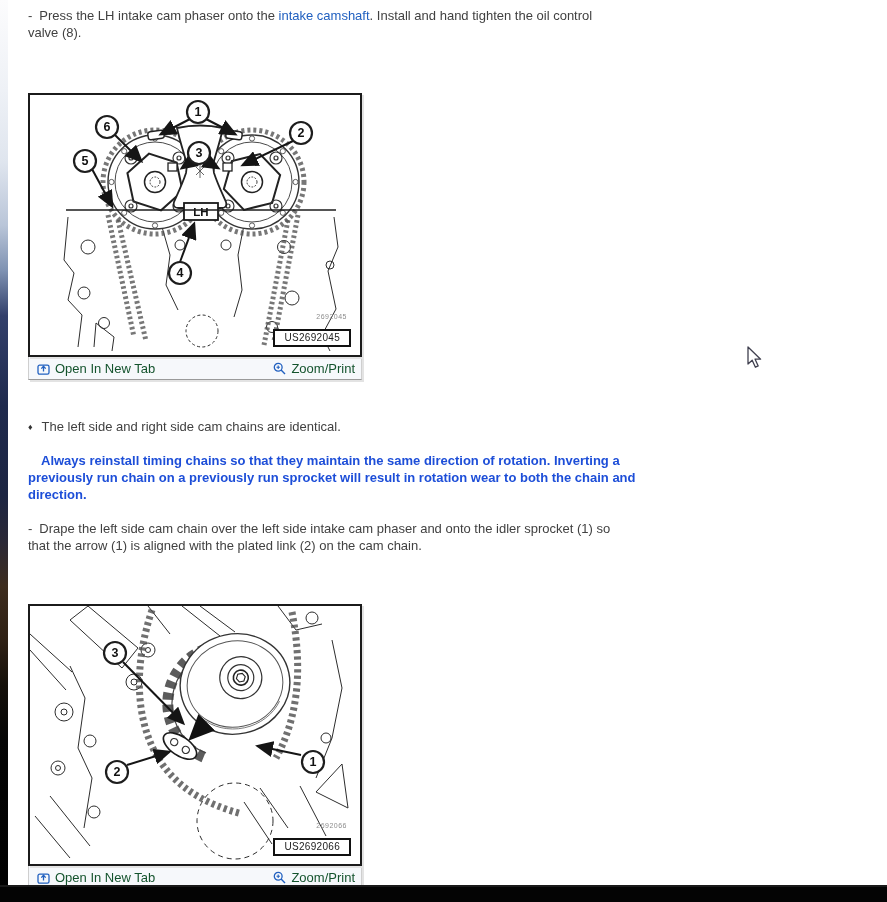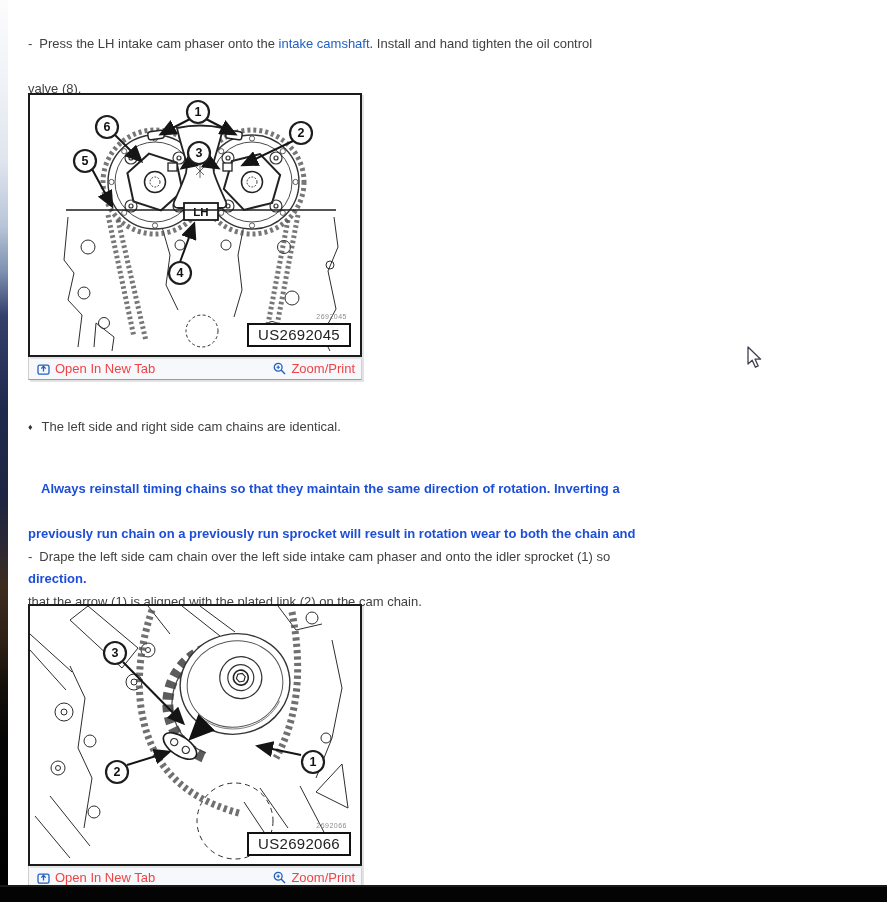--- a/index.html
+++ b/index.html
@@ -12,57 +12,57 @@
     color: #414141;
   }
   .left-strip {
     position:absolute; left:0; top:0; width:8px; height:902px;
     background: linear-gradient(180deg,
       #fcfcfd 0%, #eef1f6 10%, #dfe5ee 18%, #b9c5d8 25%, #7f92b2 30%,
       #33406b 35%, #1f2a4d 45%, #1d2542 55%, #2a2836 60%, #3d2c1e 65%,
       #2f2115 71%, #15100a 76%, #060606 82%, #000 100%);
   }
   .para { position:absolute; left:28px; font-size:13px; line-height:17px; color:#414141; }
-  .tline { white-space:nowrap;margin-top:28px; }
+  .tline { white-space:nowrap; }
   .dash { margin-right:7px; }
   .inline-link { color:#2160c0; text-decoration:none; cursor:pointer; }
   .bold-para { font-weight:700; color:#1d4ed8; }
   .bold-para .indent { padding-left:13px; }
   .bullet-diamond { font-size:9px; color:#333; margin-right:9px; vertical-align:1px; }
 
   .figure { position:absolute; left:28px; width:334px; }
   .frame {
     position:relative; width:334px; background:#fff;
     border:2px solid #1b1b1b;
     box-shadow: 2px 2px 0 #e3e3e3;
   }
   .frame.f1 { height:264px; }
   .frame.f2 { height:262px; }
   .frame svg { display:block; }
   .us-label {
     position:absolute; right:9px; bottom:8px;
     border:2px solid #111; background:#fff;
-    padding:1px 9px 2px; font-size:15px; color:#222; letter-spacing:0.3px;
+    padding:1px 9px 2px; font-size:10px; color:#222; letter-spacing:0.3px;
   }
   .watermark {
     position:absolute; right:13px; bottom:35px;
     font-size:7px; color:#8d8d8d; letter-spacing:0.5px;
   }
   .fig-footer {
     width:334px; height:23px;
     display:flex; justify-content:space-between; align-items:center;
     padding:0 6px 0 8px;
     background:#f6f8fb;
     border-left:1px solid #cfcfcf; border-right:1px solid #cfcfcf;
     border-bottom:1px solid #9a9a9a;
     box-shadow: 2px 2px 0 #e3e3e3;
   }
   .fig-link {
     display:flex; align-items:center; gap:5px;
-    color:#ef4444; font-size:13px; text-decoration:none; cursor:pointer;
+    color:#14532d; font-size:13px; text-decoration:none; cursor:pointer;
     white-space:nowrap;
   }
   .fig-link svg { flex:0 0 auto; }
 
   .bottom-bar {
     position:absolute; left:0; top:885px; width:887px; height:17px;
     background:#040404; border-top:2px solid #191919; z-index:50;
   }
   .cursor { position:absolute; left:747px; top:346px; z-index:60; }
 

